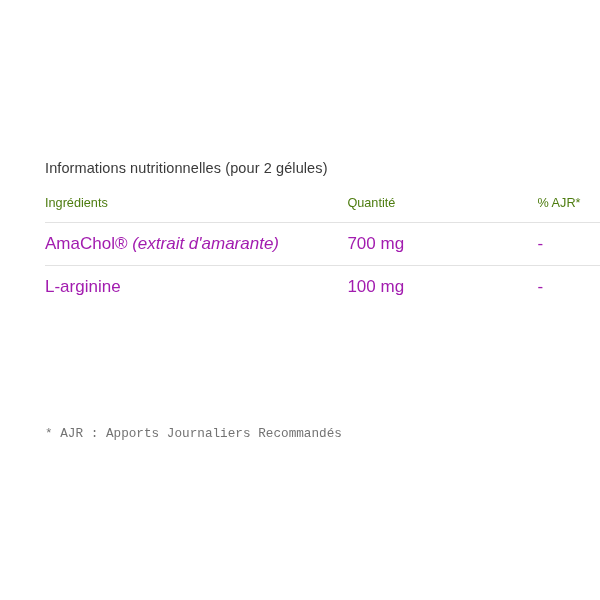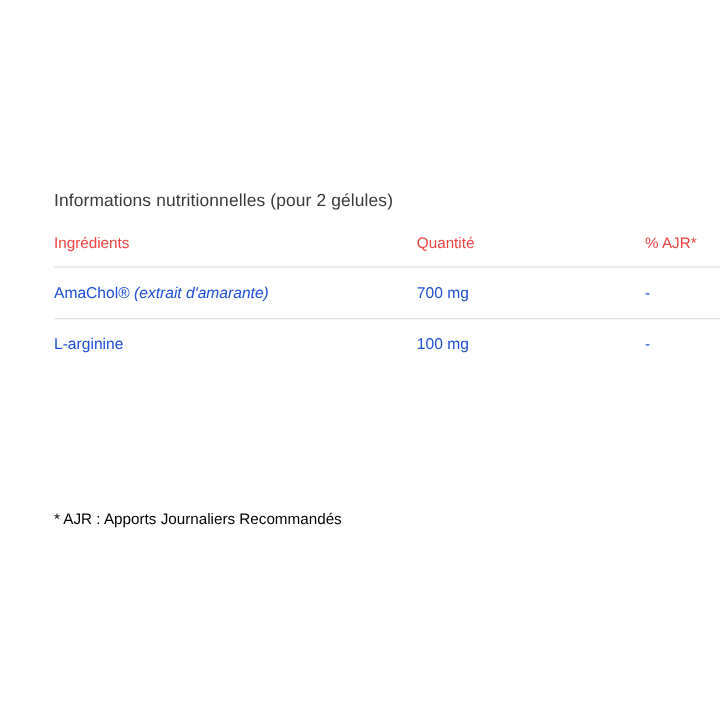--- a/index.html
+++ b/index.html
@@ -36,49 +36,50 @@
   }
   table.nutri {
     width: 100%;
     border-collapse: collapse;
     table-layout: fixed;
   }
   table.nutri th,
   table.nutri td {
     text-align: left;
     font-weight: 400;
-    font-size: 13px;
-    color: #1d4ed8;
+    font-size: 17px;
+    color: #a21caf;
     padding: 0;
     vertical-align: middle;
   }
   table.nutri thead th {
     padding-bottom: 12px;
     font-size: 12.7px;
-    color: #ef4444;
+    color: #4d7c0f;
   }
   table.nutri tbody tr {
     border-top: 1px solid #e2e2e2;
   }
   table.nutri tbody td {
     height: 42px;
     line-height: 42px;
   }
   .col-ing { width: 52.5%; }
   .col-qty { width: 33%; }
   .col-ajr { width: 14.5%; }
   .ing-name em {
     font-style: italic;
   }
   .footnote {
     position: absolute;
     top: 413px;
     left: 12px;
     font-size: 12.7px;
-    color: #000000;
+    color: #737373;
+    font-family: Liberation Mono, monospace;
   }
 </style>
 </head>
 <body>
 
 <div class="page">
 
   <section class="nutrition-block">
 
     <h2 class="block-title">Informations nutritionnelles (pour 2 gélules)</h2>

